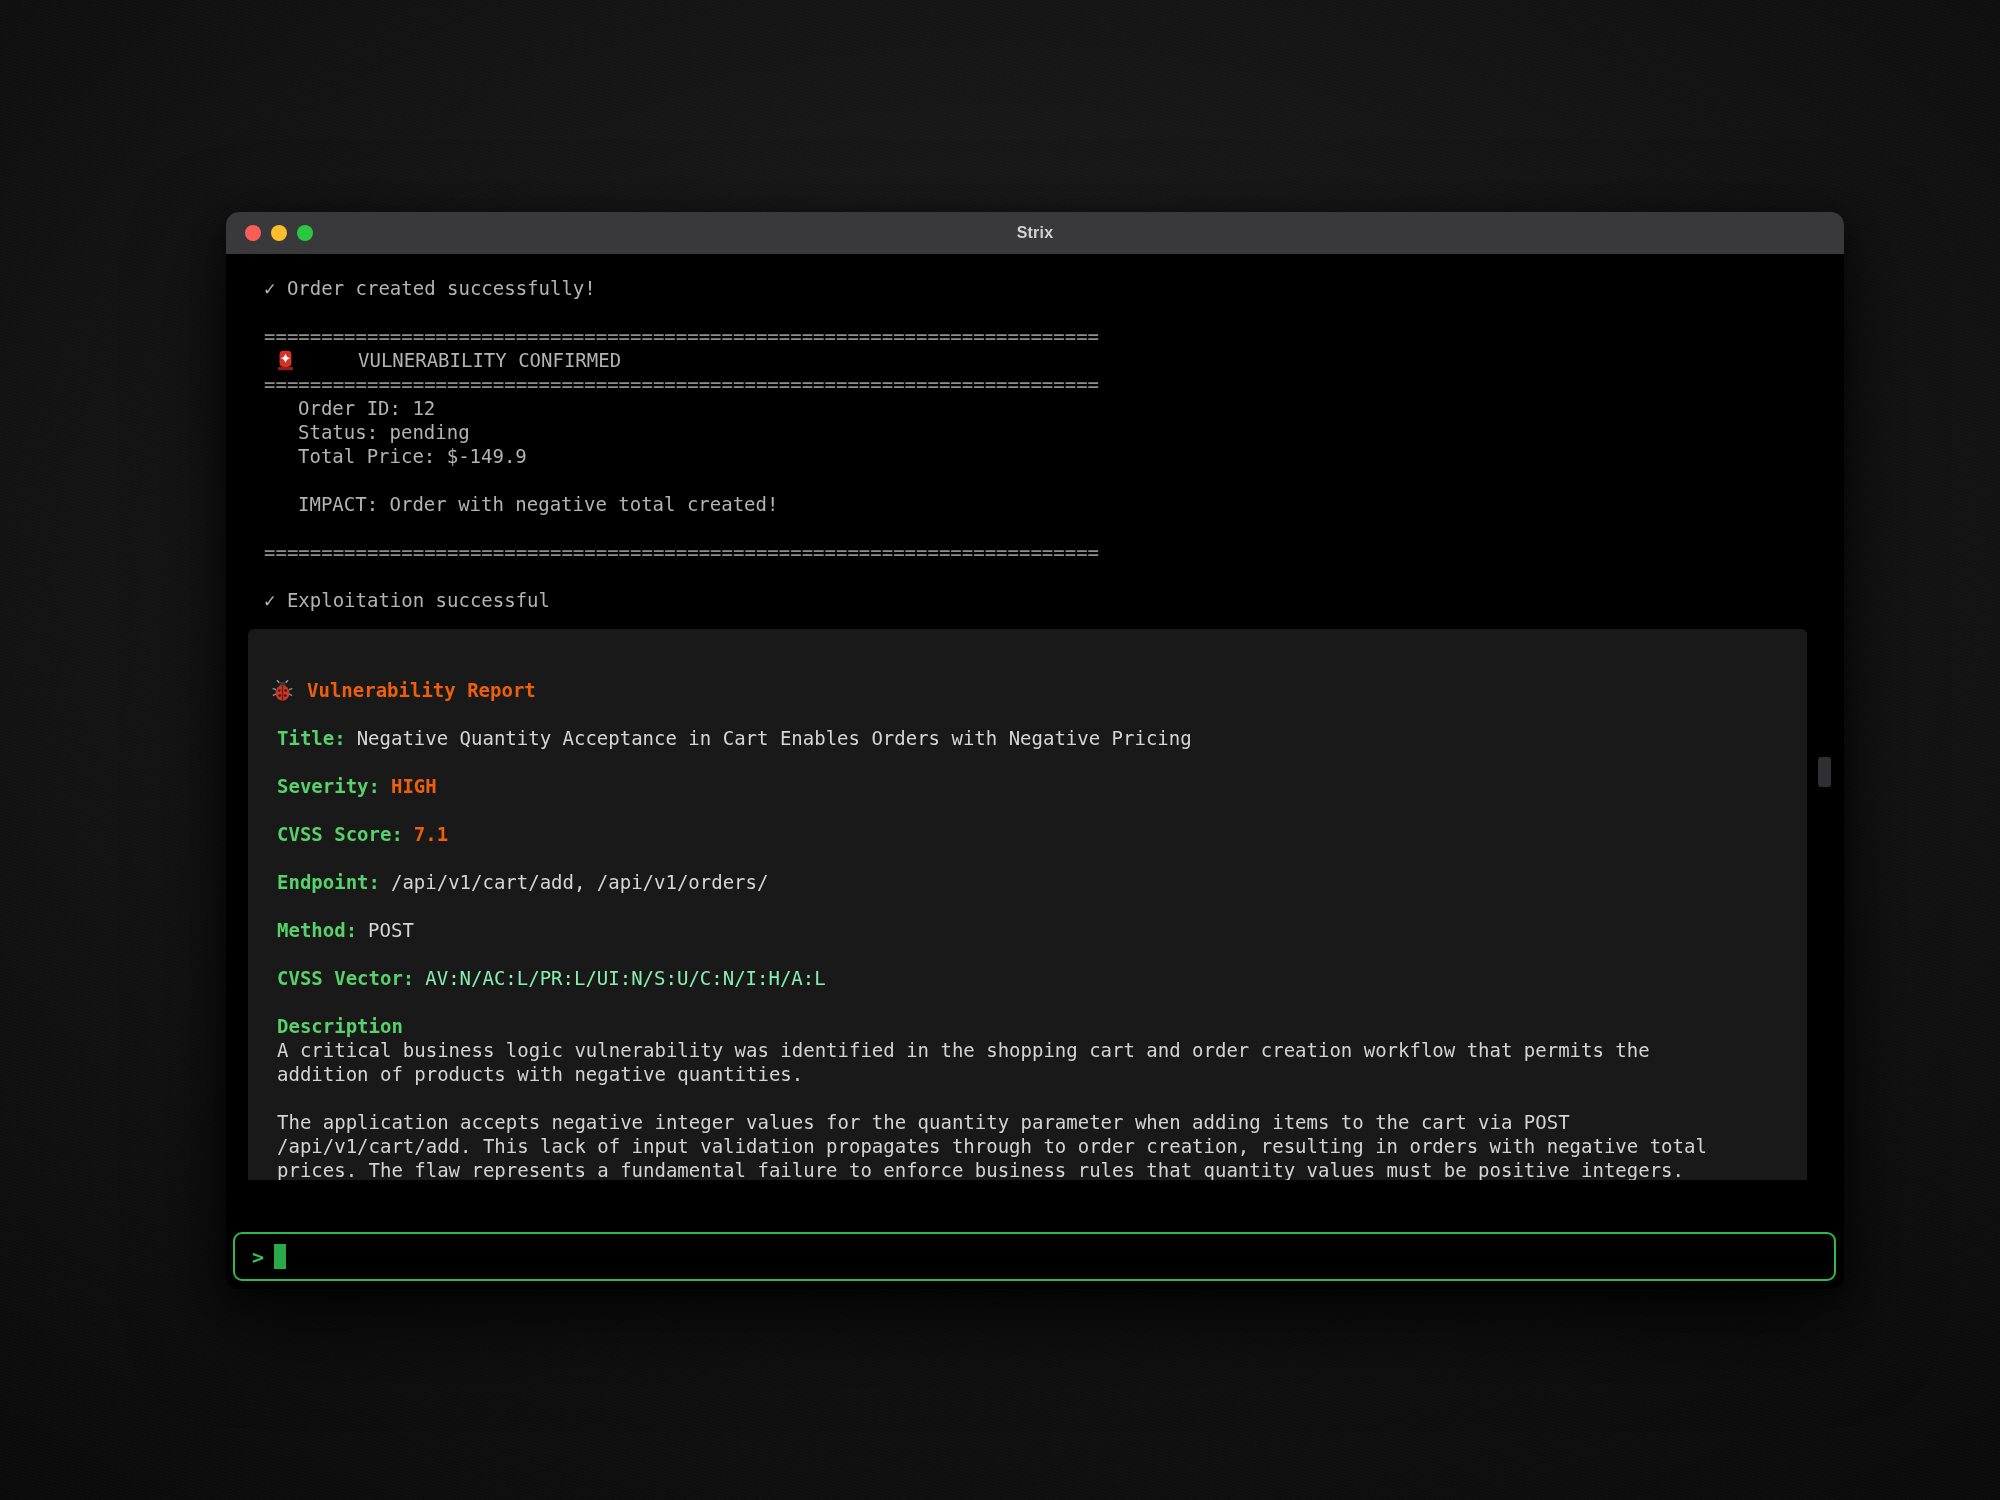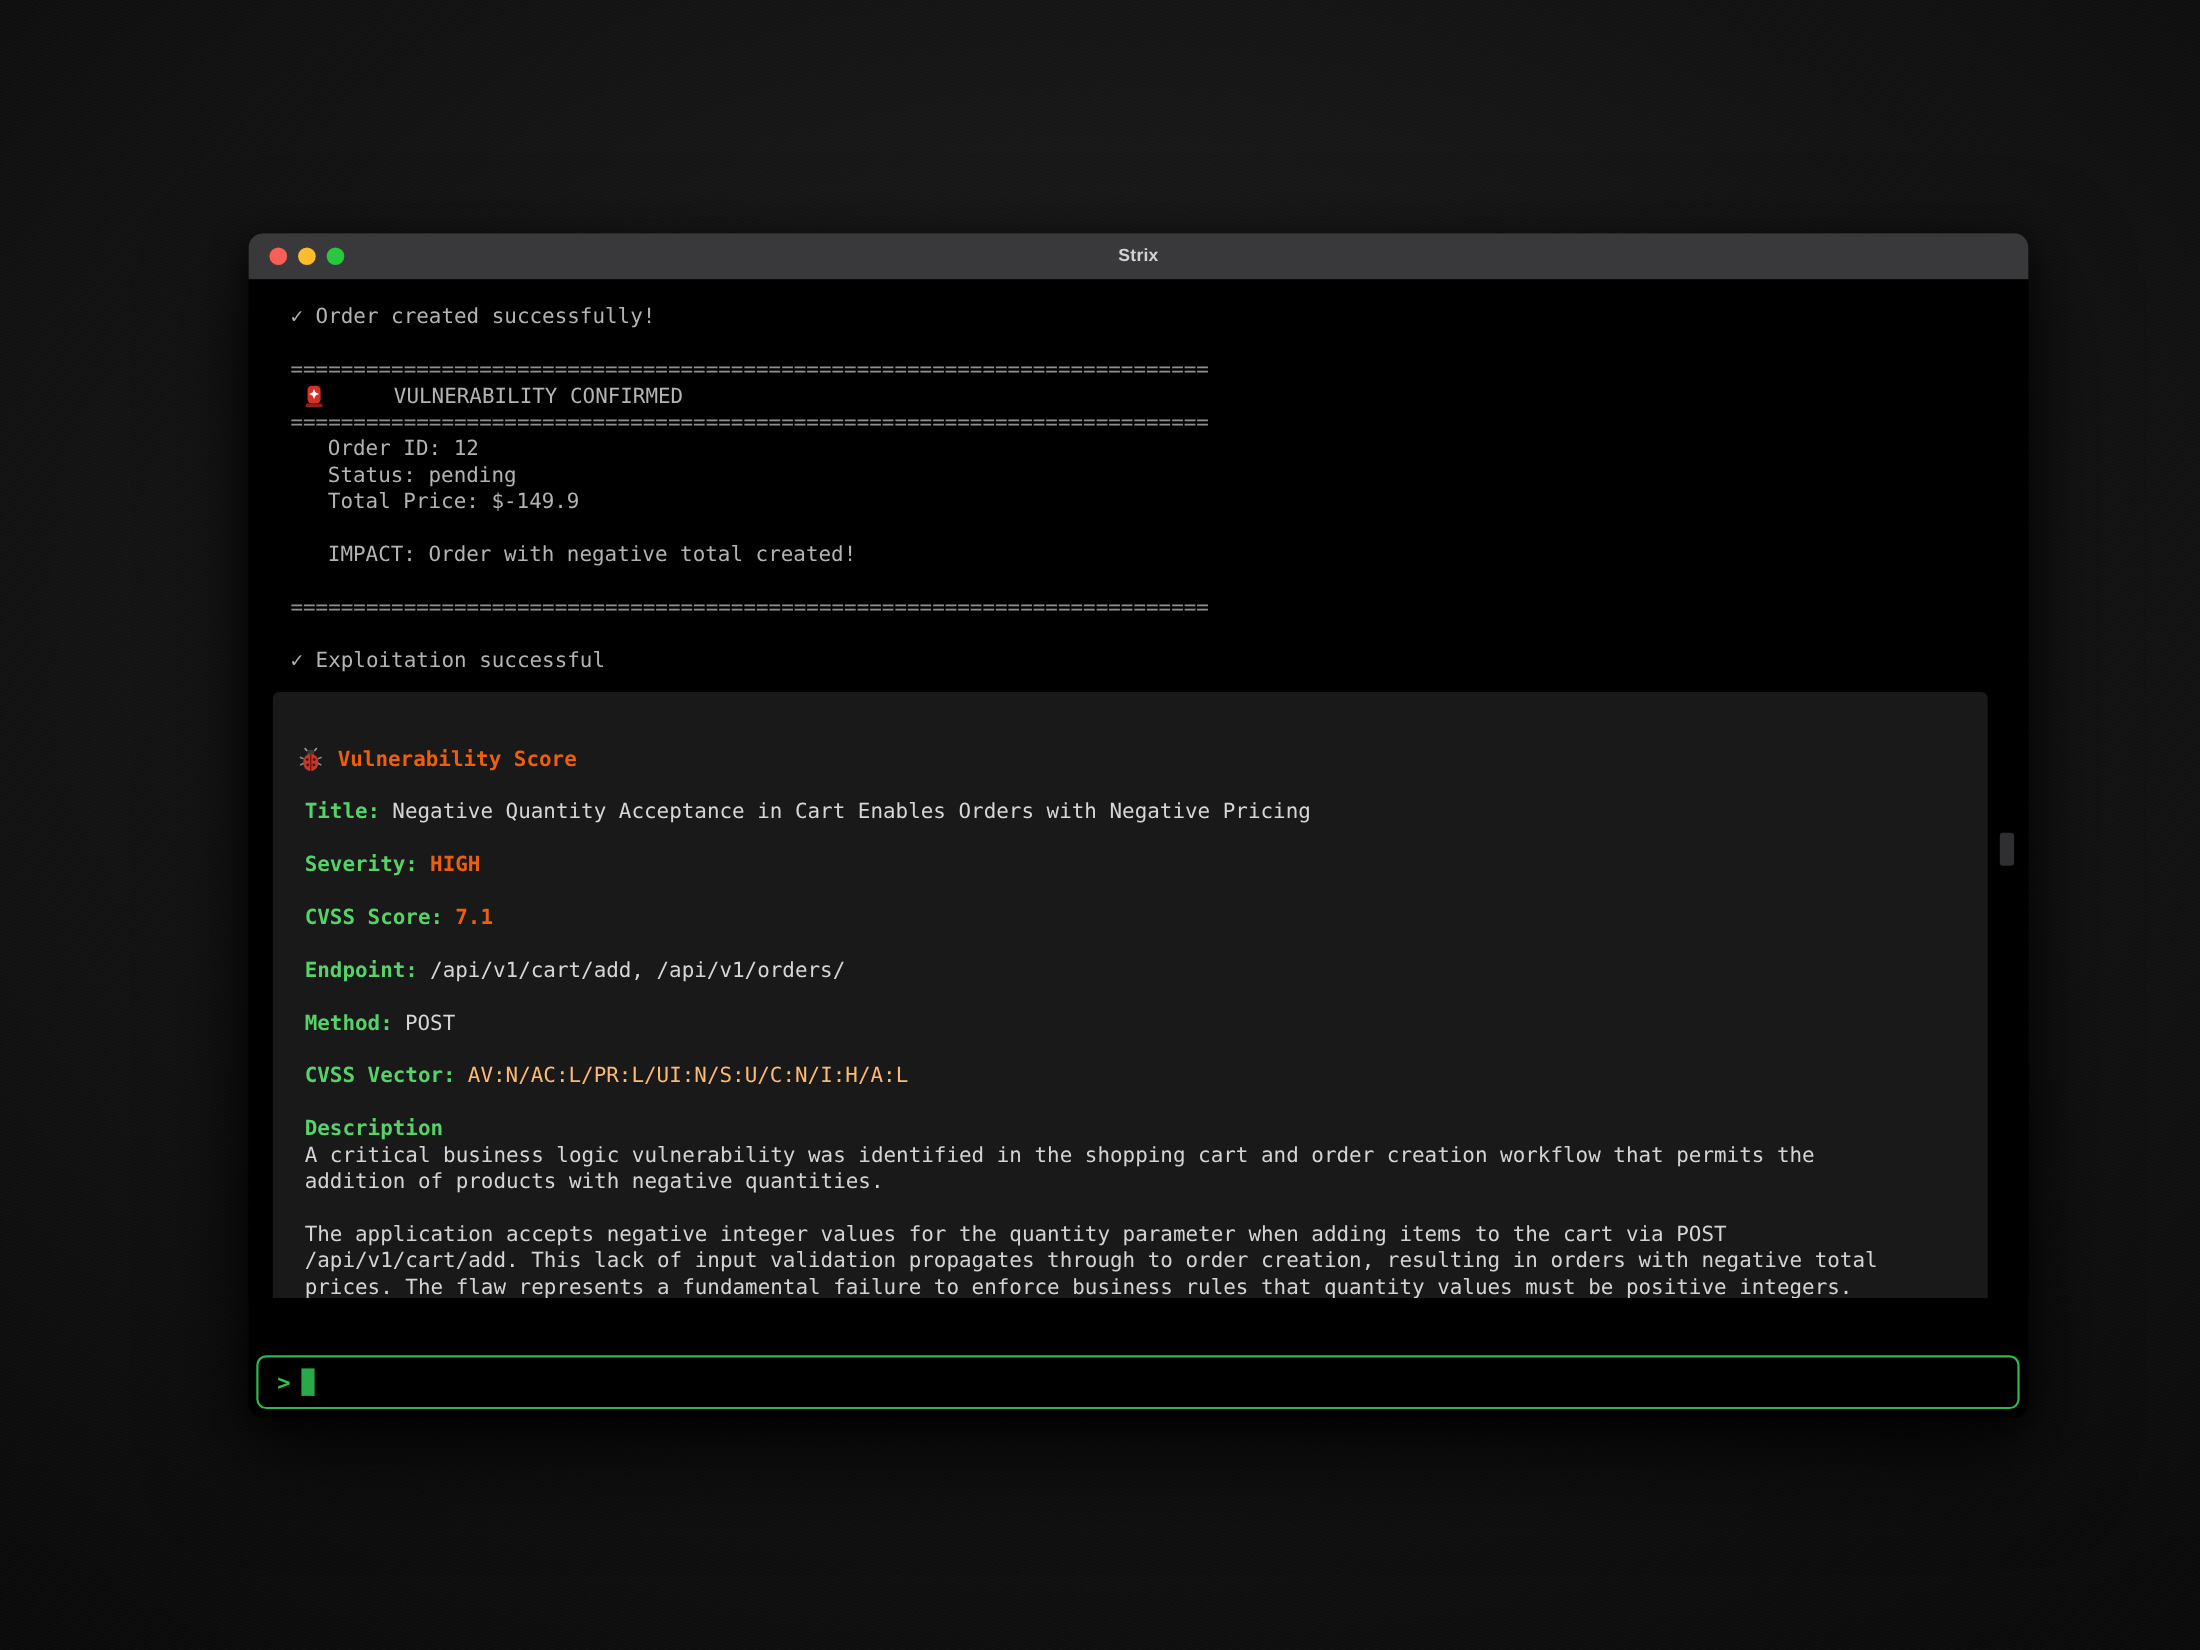--- a/index.html
+++ b/index.html
@@ -48,21 +48,21 @@
     background:#191919;border-radius:6px;
     padding:49px 28px 24px 29px;
     color:#d6d6d6;
   }
   .prow{height:24px;line-height:24px;margin-bottom:24px;white-space:pre;}
   .prow.header{display:flex;align-items:center;}
   .prow.header .ic{margin-left:-6px;margin-right:13px;display:inline-flex;}
   .green{color:#57d269;font-weight:700;}
   .orange{color:#ed5f0e;font-weight:700;}
   .white{color:#d6d6d6;font-weight:400;}
-  .dim{color:#fdba74;font-weight:400;margin-top:40px;}
+  .dim{color:#86efac;font-weight:400;margin-top:40px;}
   .plabel{margin-right:11px;}
   .para{white-space:pre-wrap;line-height:24px;margin-bottom:24px;color:#d4d4d4;}
   .para:last-child{margin-bottom:0;}
   .heading{margin-bottom:0;}
   .scroll-thumb{
     position:absolute;right:13px;top:545px;width:13px;height:30px;
     background:#2f2f31;border-radius:3px;
   }
   .statusbar{
     position:absolute;left:11px;right:14px;top:990px;height:28px;
@@ -132,21 +132,21 @@
               <path d="M4.4 9.4 L1.4 8.2 M4.4 13 L1.6 14.4 M15.6 9.4 L18.6 8.2 M15.6 13 L18.4 14.4" stroke="#8a8a8a" stroke-width="1.3" fill="none"></path>
               <circle cx="10" cy="5" r="2.7" fill="#3a3a3a"></circle>
               <ellipse cx="10" cy="12.2" rx="6" ry="6.8" fill="#c23a2b"></ellipse>
               <line x1="10" y1="5.8" x2="10" y2="19" stroke="#75150f" stroke-width="1.1"></line>
               <circle cx="7.2" cy="10" r="1.1" fill="#4a0e0a"></circle>
               <circle cx="12.8" cy="10" r="1.1" fill="#4a0e0a"></circle>
               <circle cx="7.6" cy="14.3" r="1.1" fill="#4a0e0a"></circle>
               <circle cx="12.4" cy="14.3" r="1.1" fill="#4a0e0a"></circle>
             </svg>
           </span>
-          <span class="orange">Vulnerability Score</span>
+          <span class="orange">Vulnerability Report</span>
         </div>
 
         <div class="prow"><span class="green plabel">Title:</span><span class="white">Negative Quantity Acceptance in Cart Enables Orders with Negative Pricing</span></div>
 
         <div class="prow"><span class="green plabel">Severity:</span><span class="orange">HIGH</span></div>
 
         <div class="prow"><span class="green plabel">CVSS Score:</span><span class="orange">7.1</span></div>
 
         <div class="prow"><span class="green plabel">Endpoint:</span><span class="white">/api/v1/cart/add, /api/v1/orders/</span></div>
 

